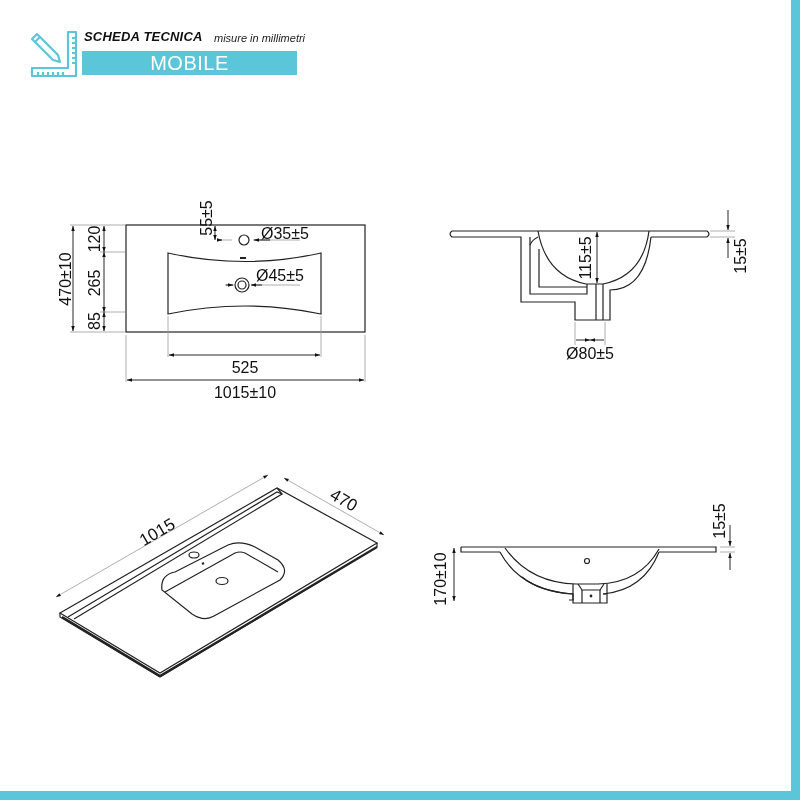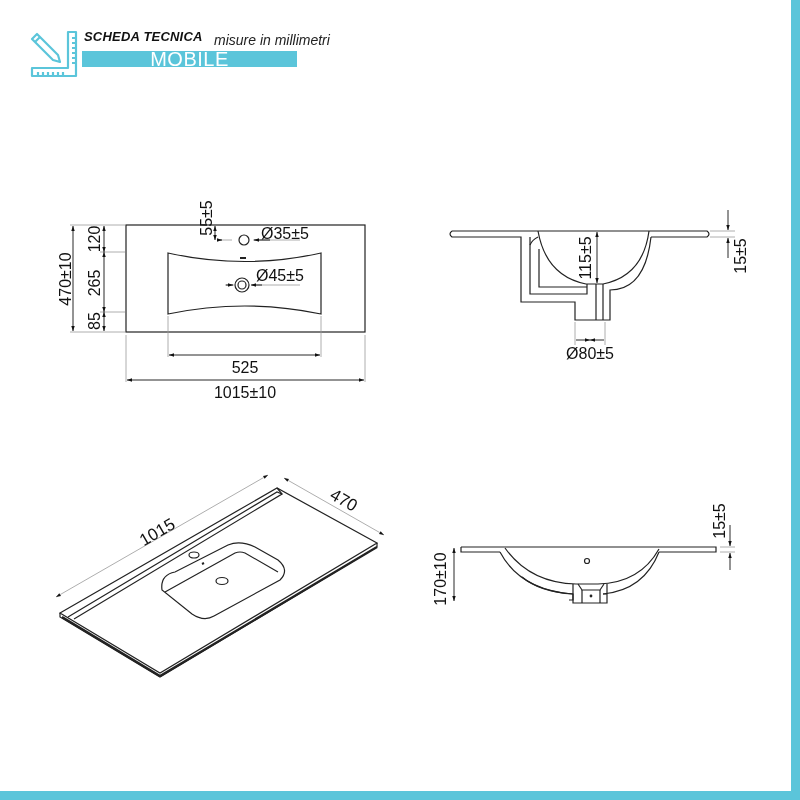--- a/index.html
+++ b/index.html
@@ -19,24 +19,24 @@
   .header-icon {
     position: absolute; left: 28px; top: 30px; width: 50px; height: 48px;
   }
   .header-title {
     position: absolute; left: 84px; top: 29px;
     font-size: 13px; font-weight: bold; font-style: italic;
     color: #111; letter-spacing: 0.2px; white-space: nowrap;
   }
   .header-sub {
     position: absolute; left: 214px; top: 32px;
-    font-size: 14px; font-style: italic; color: #222; white-space: nowrap;
+    font-size: 11px; font-style: italic; color: #222; white-space: nowrap;
   }
   .header-banner {
-    position: absolute; left: 82px; top: 51px; width: 215px; height: 16px;
+    position: absolute; left: 82px; top: 51px; width: 215px; height: 24px;
     background: #5bc5da; color: #ffffff;
     font-size: 20px; letter-spacing: 0.5px;
     display: flex; align-items: center; justify-content: center;
   }
   svg.drawing {
     position: absolute; left: 0; top: 0; width: 800px; height: 800px;
   }
   svg text {
     font-family: "Liberation Sans", "DejaVu Sans", sans-serif;
     fill: #111;

